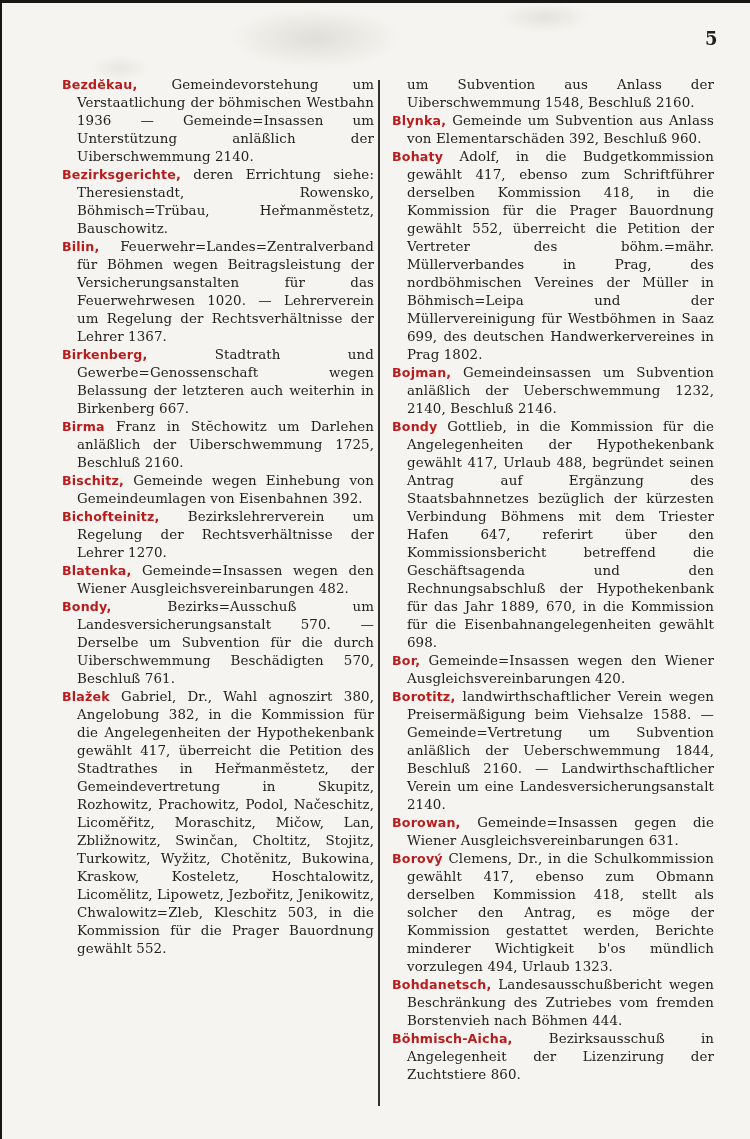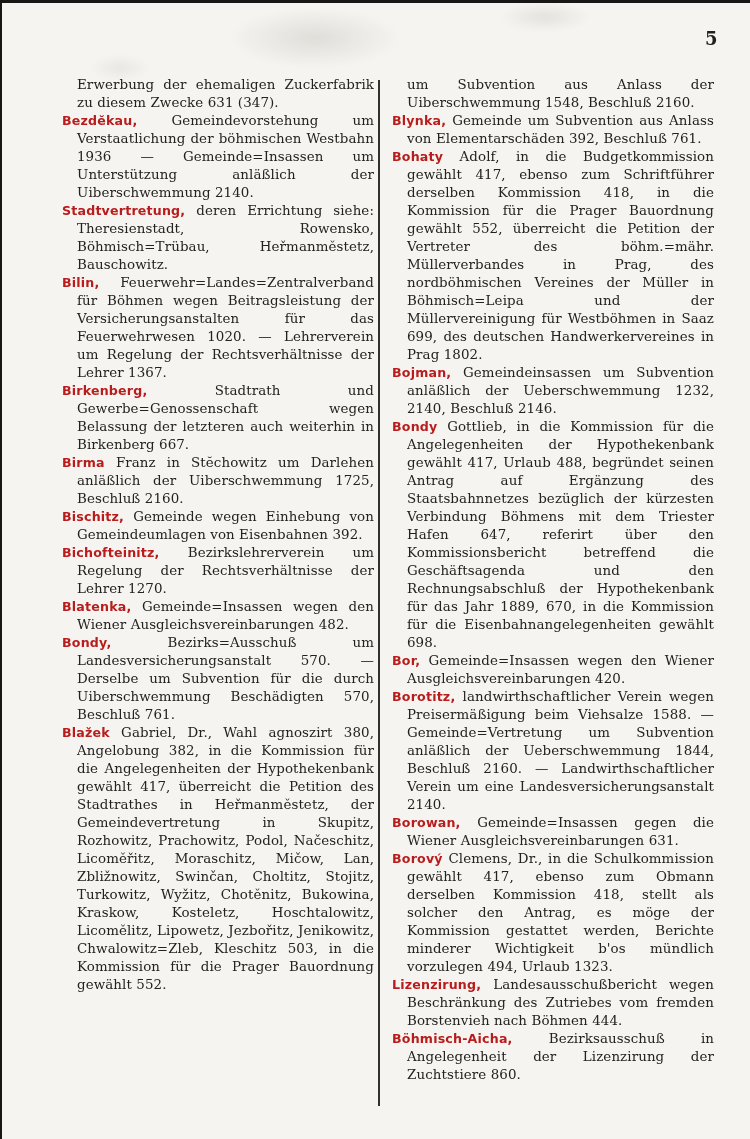--- a/index.html
+++ b/index.html
@@ -95,38 +95,37 @@
 <div class="scan-edge-left"></div>
 <div class="smudge s1"></div>
 <div class="smudge s2"></div>
 <div class="smudge s3"></div>
 
 <div class="page-number">5</div>
 
 <div class="divider"></div>
 
 <div class="column left">
-    <p class="entry cont"><span>Erwerbung der ehemaligen Zuckerfabrik zu diesem Zwecke 631 (347).</span></p>
     <p class="entry"><span class="head">Bezdĕkau,</span> <span>Gemeindevorstehung um Verstaatlichung der böhmischen Westbahn 1936 — Gemeinde=Insassen um Unterstützung anläßlich der Uiberschwemmung 2140.</span></p>
-    <p class="entry"><span class="head">Stadtvertretung,</span> <span>deren Errichtung siehe: Theresienstadt, Rowensko, Böhmisch=Trübau, Heřmanměstetz, Bauschowitz.</span></p>
+    <p class="entry"><span class="head">Bezirksgerichte,</span> <span>deren Errichtung siehe: Theresienstadt, Rowensko, Böhmisch=Trübau, Heřmanměstetz, Bauschowitz.</span></p>
     <p class="entry"><span class="head">Bilin,</span> <span>Feuerwehr=Landes=Zentralverband für Böhmen wegen Beitragsleistung der Versicherungsanstalten für das Feuerwehrwesen 1020. — Lehrerverein um Regelung der Rechtsverhältnisse der Lehrer 1367.</span></p>
     <p class="entry"><span class="head">Birkenberg,</span> <span>Stadtrath und Gewerbe=Genossenschaft wegen Belassung der letzteren auch weiterhin in Birkenberg 667.</span></p>
     <p class="entry"><span class="head">Birma</span> <span>Franz in Stĕchowitz um Darlehen anläßlich der Uiberschwemmung 1725, Beschluß 2160.</span></p>
     <p class="entry"><span class="head">Bischitz,</span> <span>Gemeinde wegen Einhebung von Gemeindeumlagen von Eisenbahnen 392.</span></p>
     <p class="entry"><span class="head">Bichofteinitz,</span> <span>Bezirkslehrerverein um Regelung der Rechtsverhältnisse der Lehrer 1270.</span></p>
     <p class="entry"><span class="head">Blatenka,</span> <span>Gemeinde=Insassen wegen den Wiener Ausgleichsvereinbarungen 482.</span></p>
     <p class="entry"><span class="head">Bondy,</span> <span>Bezirks=Ausschuß um Landesversicherungsanstalt 570. — Derselbe um Subvention für die durch Uiberschwemmung Beschädigten 570, Beschluß 761.</span></p>
     <p class="entry"><span class="head">Blažek</span> <span>Gabriel, Dr., Wahl agnoszirt 380, Angelobung 382, in die Kommission für die Angelegenheiten der Hypothekenbank gewählt 417, überreicht die Petition des Stadtrathes in Heřmanměstetz, der Gemeindevertretung in Skupitz, Rozhowitz, Prachowitz, Podol, Načeschitz, Licoměřitz, Moraschitz, Mičow, Lan, Zbližnowitz, Swinčan, Choltitz, Stojitz, Turkowitz, Wyžitz, Chotěnitz, Bukowina, Kraskow, Kosteletz, Hoschtalowitz, Licomělitz, Lipowetz, Jezbořitz, Jenikowitz, Chwalowitz=Zleb, Kleschitz 503, in die Kommission für die Prager Bauordnung gewählt 552.</span></p>
     <p class="entry"> </p>
   </div>
 <div class="column right">
     <p class="entry cont"><span>um Subvention aus Anlass der Uiberschwemmung 1548, Beschluß 2160.</span></p>
-    <p class="entry"><span class="head">Blynka,</span> <span>Gemeinde um Subvention aus Anlass von Elementarschäden 392, Beschluß 761.</span></p>
+    <p class="entry"><span class="head">Blynka,</span> <span>Gemeinde um Subvention aus Anlass von Elementarschäden 392, Beschluß 960.</span></p>
     <p class="entry"><span class="head">Bohaty</span> <span>Adolf, in die Budgetkommission gewählt 417, ebenso zum Schriftführer derselben Kommission 418, in die Kommission für die Prager Bauordnung gewählt 552, überreicht die Petition der Vertreter des böhm.=mähr. Müllerverbandes in Prag, des nordböhmischen Vereines der Müller in Böhmisch=Leipa und der Müllervereinigung für Westböhmen in Saaz 699, des deutschen Handwerkervereines in Prag 1802.</span></p>
     <p class="entry"><span class="head">Bojman,</span> <span>Gemeindeinsassen um Subvention anläßlich der Ueberschwemmung 1232, 2140, Beschluß 2146.</span></p>
     <p class="entry"><span class="head">Bondy</span> <span>Gottlieb, in die Kommission für die Angelegenheiten der Hypothekenbank gewählt 417, Urlaub 488, begründet seinen Antrag auf Ergänzung des Staatsbahnnetzes bezüglich der kürzesten Verbindung Böhmens mit dem Triester Hafen 647, referirt über den Kommissionsbericht betreffend die Geschäftsagenda und den Rechnungsabschluß der Hypothekenbank für das Jahr 1889, 670, in die Kommission für die Eisenbahnangelegenheiten gewählt 698.</span></p>
     <p class="entry"><span class="head">Bor,</span> <span>Gemeinde=Insassen wegen den Wiener Ausgleichsvereinbarungen 420.</span></p>
     <p class="entry"><span class="head">Borotitz,</span> <span>landwirthschaftlicher Verein wegen Preisermäßigung beim Viehsalze 1588. — Gemeinde=Vertretung um Subvention anläßlich der Ueberschwemmung 1844, Beschluß 2160. — Landwirthschaftlicher Verein um eine Landesversicherungsanstalt 2140.</span></p>
     <p class="entry"><span class="head">Borowan,</span> <span>Gemeinde=Insassen gegen die Wiener Ausgleichsvereinbarungen 631.</span></p>
     <p class="entry"><span class="head">Borový</span> <span>Clemens, Dr., in die Schulkommission gewählt 417, ebenso zum Obmann derselben Kommission 418, stellt als solcher den Antrag, es möge der Kommission gestattet werden, Berichte minderer Wichtigkeit b'os mündlich vorzulegen 494, Urlaub 1323.</span></p>
-    <p class="entry"><span class="head">Lizenzirung,</span> <span>Landesausschußbericht wegen Beschränkung des Zutriebes vom fremden Borstenvieh nach Böhmen 444.</span></p>
+    <p class="entry"><span class="head">Bohdanetsch,</span> <span>Landesausschußbericht wegen Beschränkung des Zutriebes vom fremden Borstenvieh nach Böhmen 444.</span></p>
     <p class="entry"><span class="head">Böhmisch-Aicha,</span> <span>Bezirksausschuß in Angelegenheit der Lizenzirung der Zuchtstiere 860.</span></p>
   </div>
 
 </body></html>

